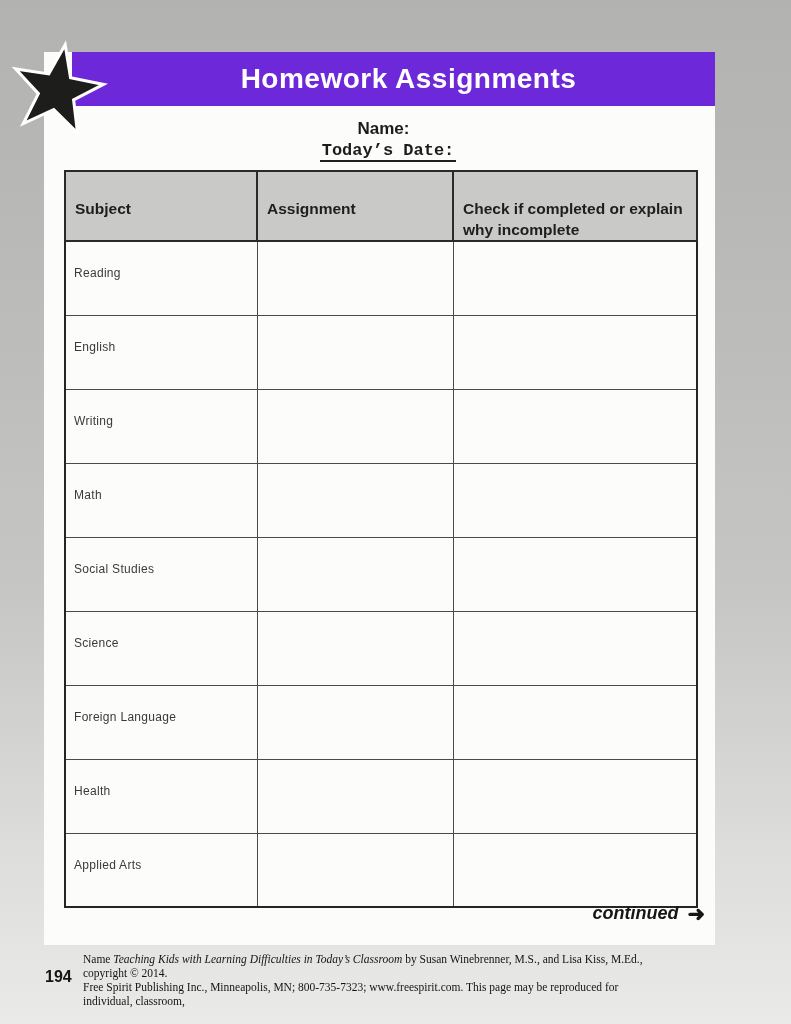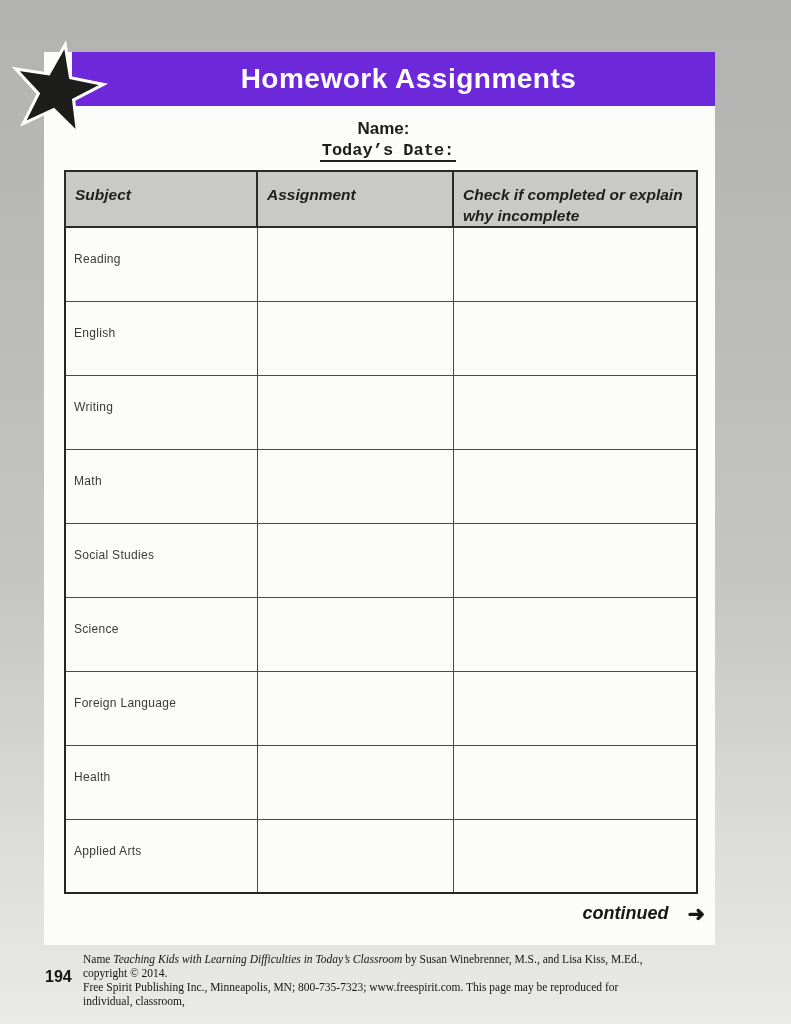--- a/index.html
+++ b/index.html
@@ -33,33 +33,33 @@
   .date-label { margin-left:9px; white-space:nowrap;font-family:Liberation Mono, monospace; }
   .date-line { width:136px; margin-left:9px; }
   table.form-table {
     position:absolute; left:64px; top:170px; width:632px;
     border-collapse:collapse; table-layout:fixed;
     border:2px solid #252523;
   }
   .form-table th {
     background:#c9c9c7; height:52px; vertical-align:top; text-align:left;
     font-size:15.5px; font-weight:bold; color:#1e1e1c; line-height:21px;
-    padding:12px 8px 0 9px; border:2px solid #2a2a28;font-style:italic;
+    padding:26px 8px 0 9px; border:2px solid #2a2a28;
   }
   .form-table td {
     height:74px; vertical-align:top; background:#fcfcfb;
     font-size:12px; color:#3a3a38; letter-spacing:0.3px;
     padding:24px 8px 0 8px; border:1px solid #4a4a48;
   }
   .col-subject { width:192px; }
   .col-assignment { width:196px; }
   .col-check { width:244px; }
   .continued {
     position:absolute; right:86px; top:903px;
-    display:flex; align-items:center; gap:19px;
+    display:flex; align-items:center; gap:9px;
     font-size:18px; font-weight:bold; font-style:italic; color:#161614;
   }
   .continued .arrow { font-style:normal; font-size:21px; line-height:1; }
   .footer {
     position:absolute; left:83px; top:952px; width:565px;
     font-family:"Liberation Serif", serif; font-size:11.5px; line-height:14px; color:#141414;
   }
   .page-num {
     position:absolute; left:45px; top:968px;
     font-size:16px; font-weight:bold; color:#141414;

